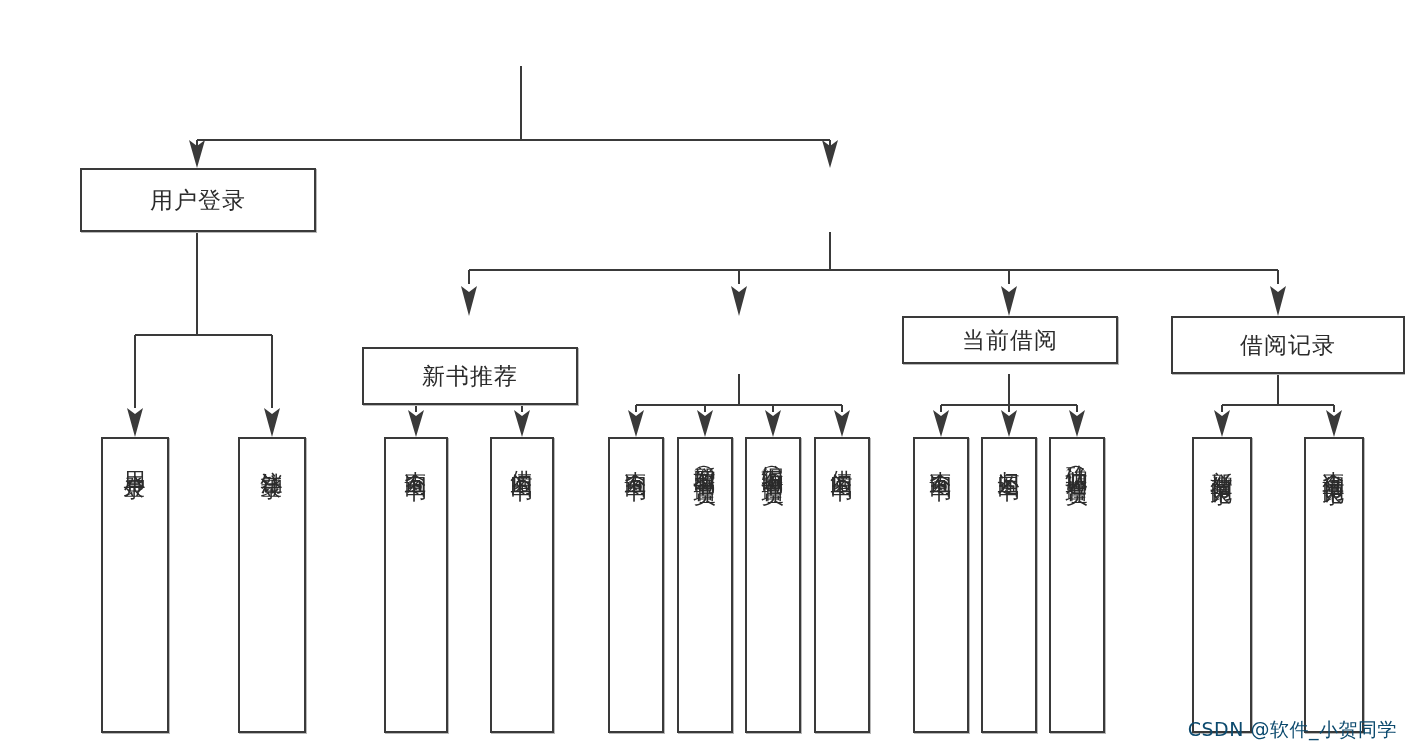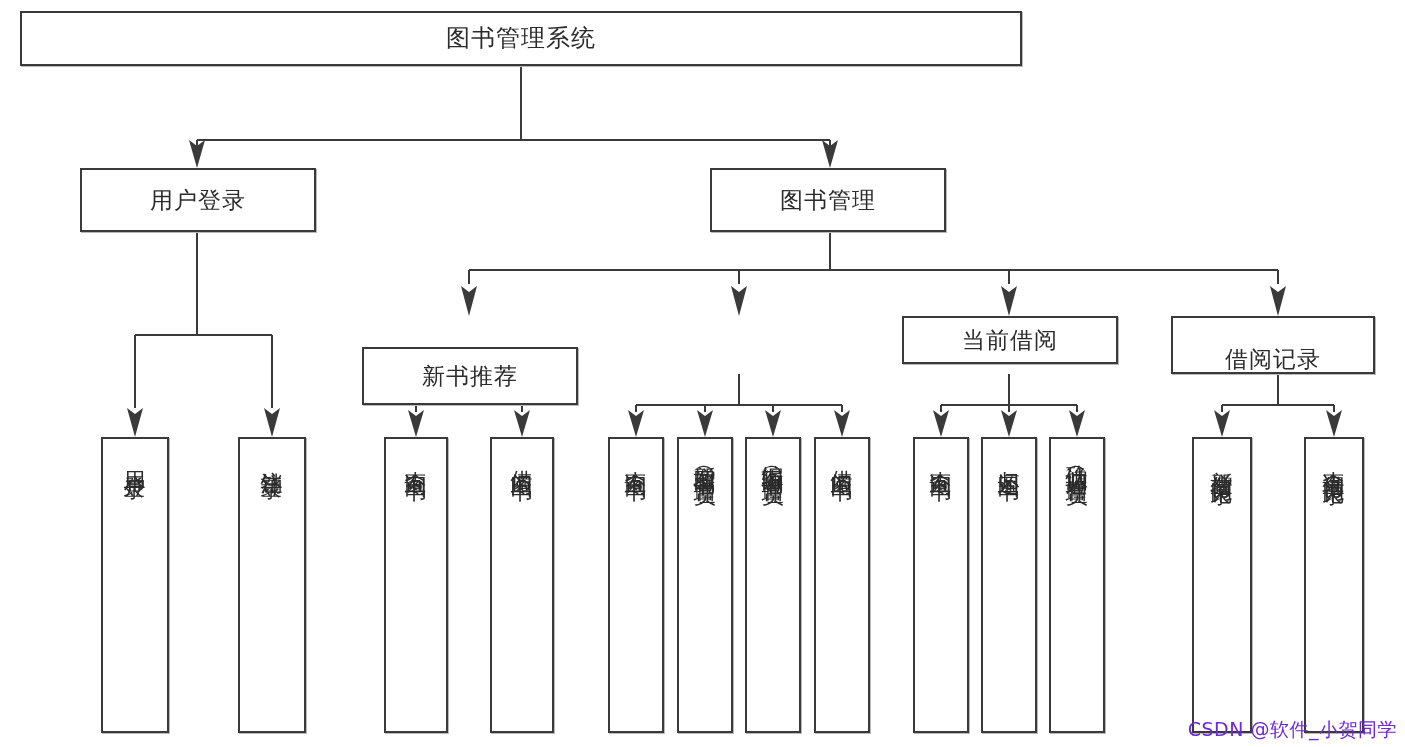--- a/index.html
+++ b/index.html
@@ -57,21 +57,21 @@
     white-space: nowrap;
   }
   .node.root {
     font-size: 24px;
   }
   #watermark {
     position: absolute;
     right: 8px;
     bottom: 4px;
     font-size: 19px;
-    color: #6d28d9;
+    color: #0c4a6e;
     letter-spacing: 0.5px;
     white-space: nowrap;
     user-select: none;
   }
 </style>
 </head>
 <body>
 
 <div id="canvas">
 
@@ -147,42 +147,36 @@
 
       <path d="M 941 437 L 933 410 L 941 416 L 949 410 Z"></path>
       <path d="M 1009 437 L 1001 410 L 1009 416 L 1017 410 Z"></path>
       <path d="M 1077 437 L 1069 410 L 1077 416 L 1085 410 Z"></path>
 
       <path d="M 1222 437 L 1214 410 L 1222 416 L 1230 410 Z"></path>
       <path d="M 1334 437 L 1326 410 L 1334 416 L 1342 410 Z"></path>
     </g>
   </svg>
 
-  <div class="node h root" style="left:20px; top:11px; width:1002px; height:55px;">
-    <span>图书管理系统</span>
-  </div>
 
   <div class="node h" style="left:80px; top:168px; width:236px; height:64px;">
     <span>用户登录</span>
   </div>
 
-  <div class="node h" style="left:710px; top:168px; width:236px; height:64px;">
-    <span>图书管理</span>
-  </div>
 
   <div class="node h" style="left:362px; top:316px; width:216px; height:58px;margin-top:31px;">
     <span>新书推荐</span>
   </div>
 
 
   <div class="node h" style="left:902px; top:316px; width:216px; height:48px;">
     <span>当前借阅</span>
   </div>
 
-  <div class="node h" style="left:1171px; top:316px; width:204px; height:58px;align-items:flex-end;">
+  <div class="node h" style="left:1171px; top:316px; width:234px; height:58px;">
     <span>借阅记录</span>
   </div>
 
   <div class="node v" style="left:101px; top:437px; width:68px; height:296px;">
     <span class="vtext">用户登录</span>
   </div>
 
   <div class="node v" style="left:238px; top:437px; width:68px; height:296px;">
     <span class="vtext">注销登录</span>
   </div>

